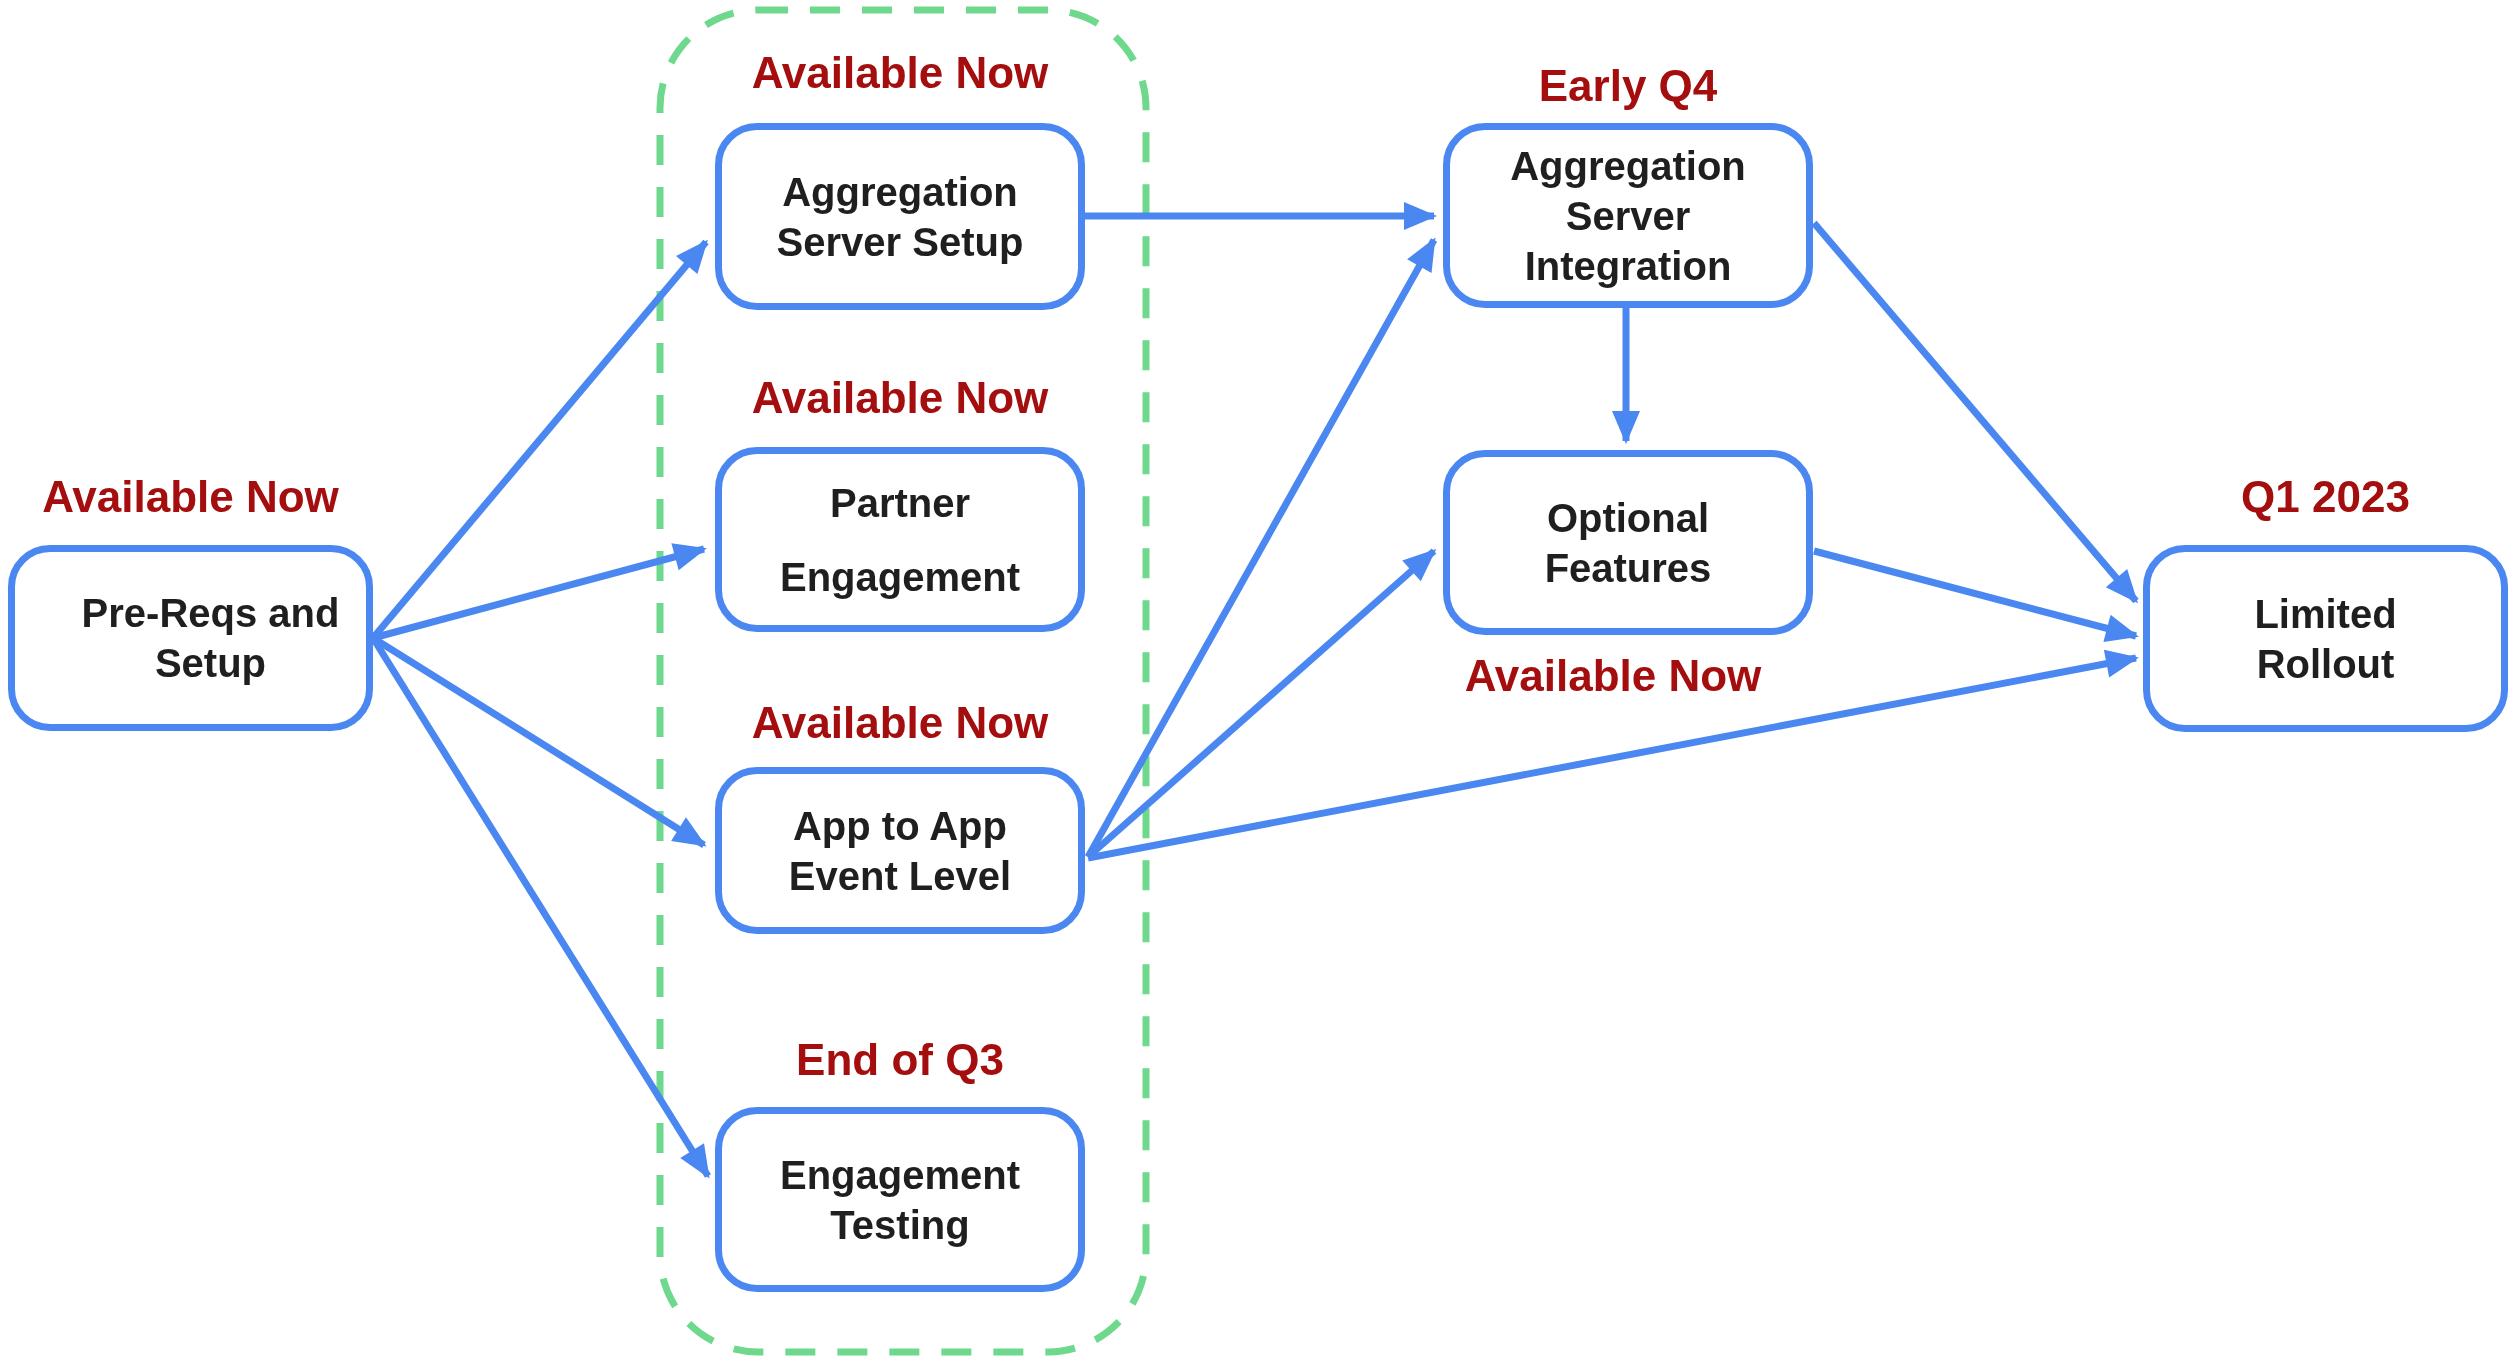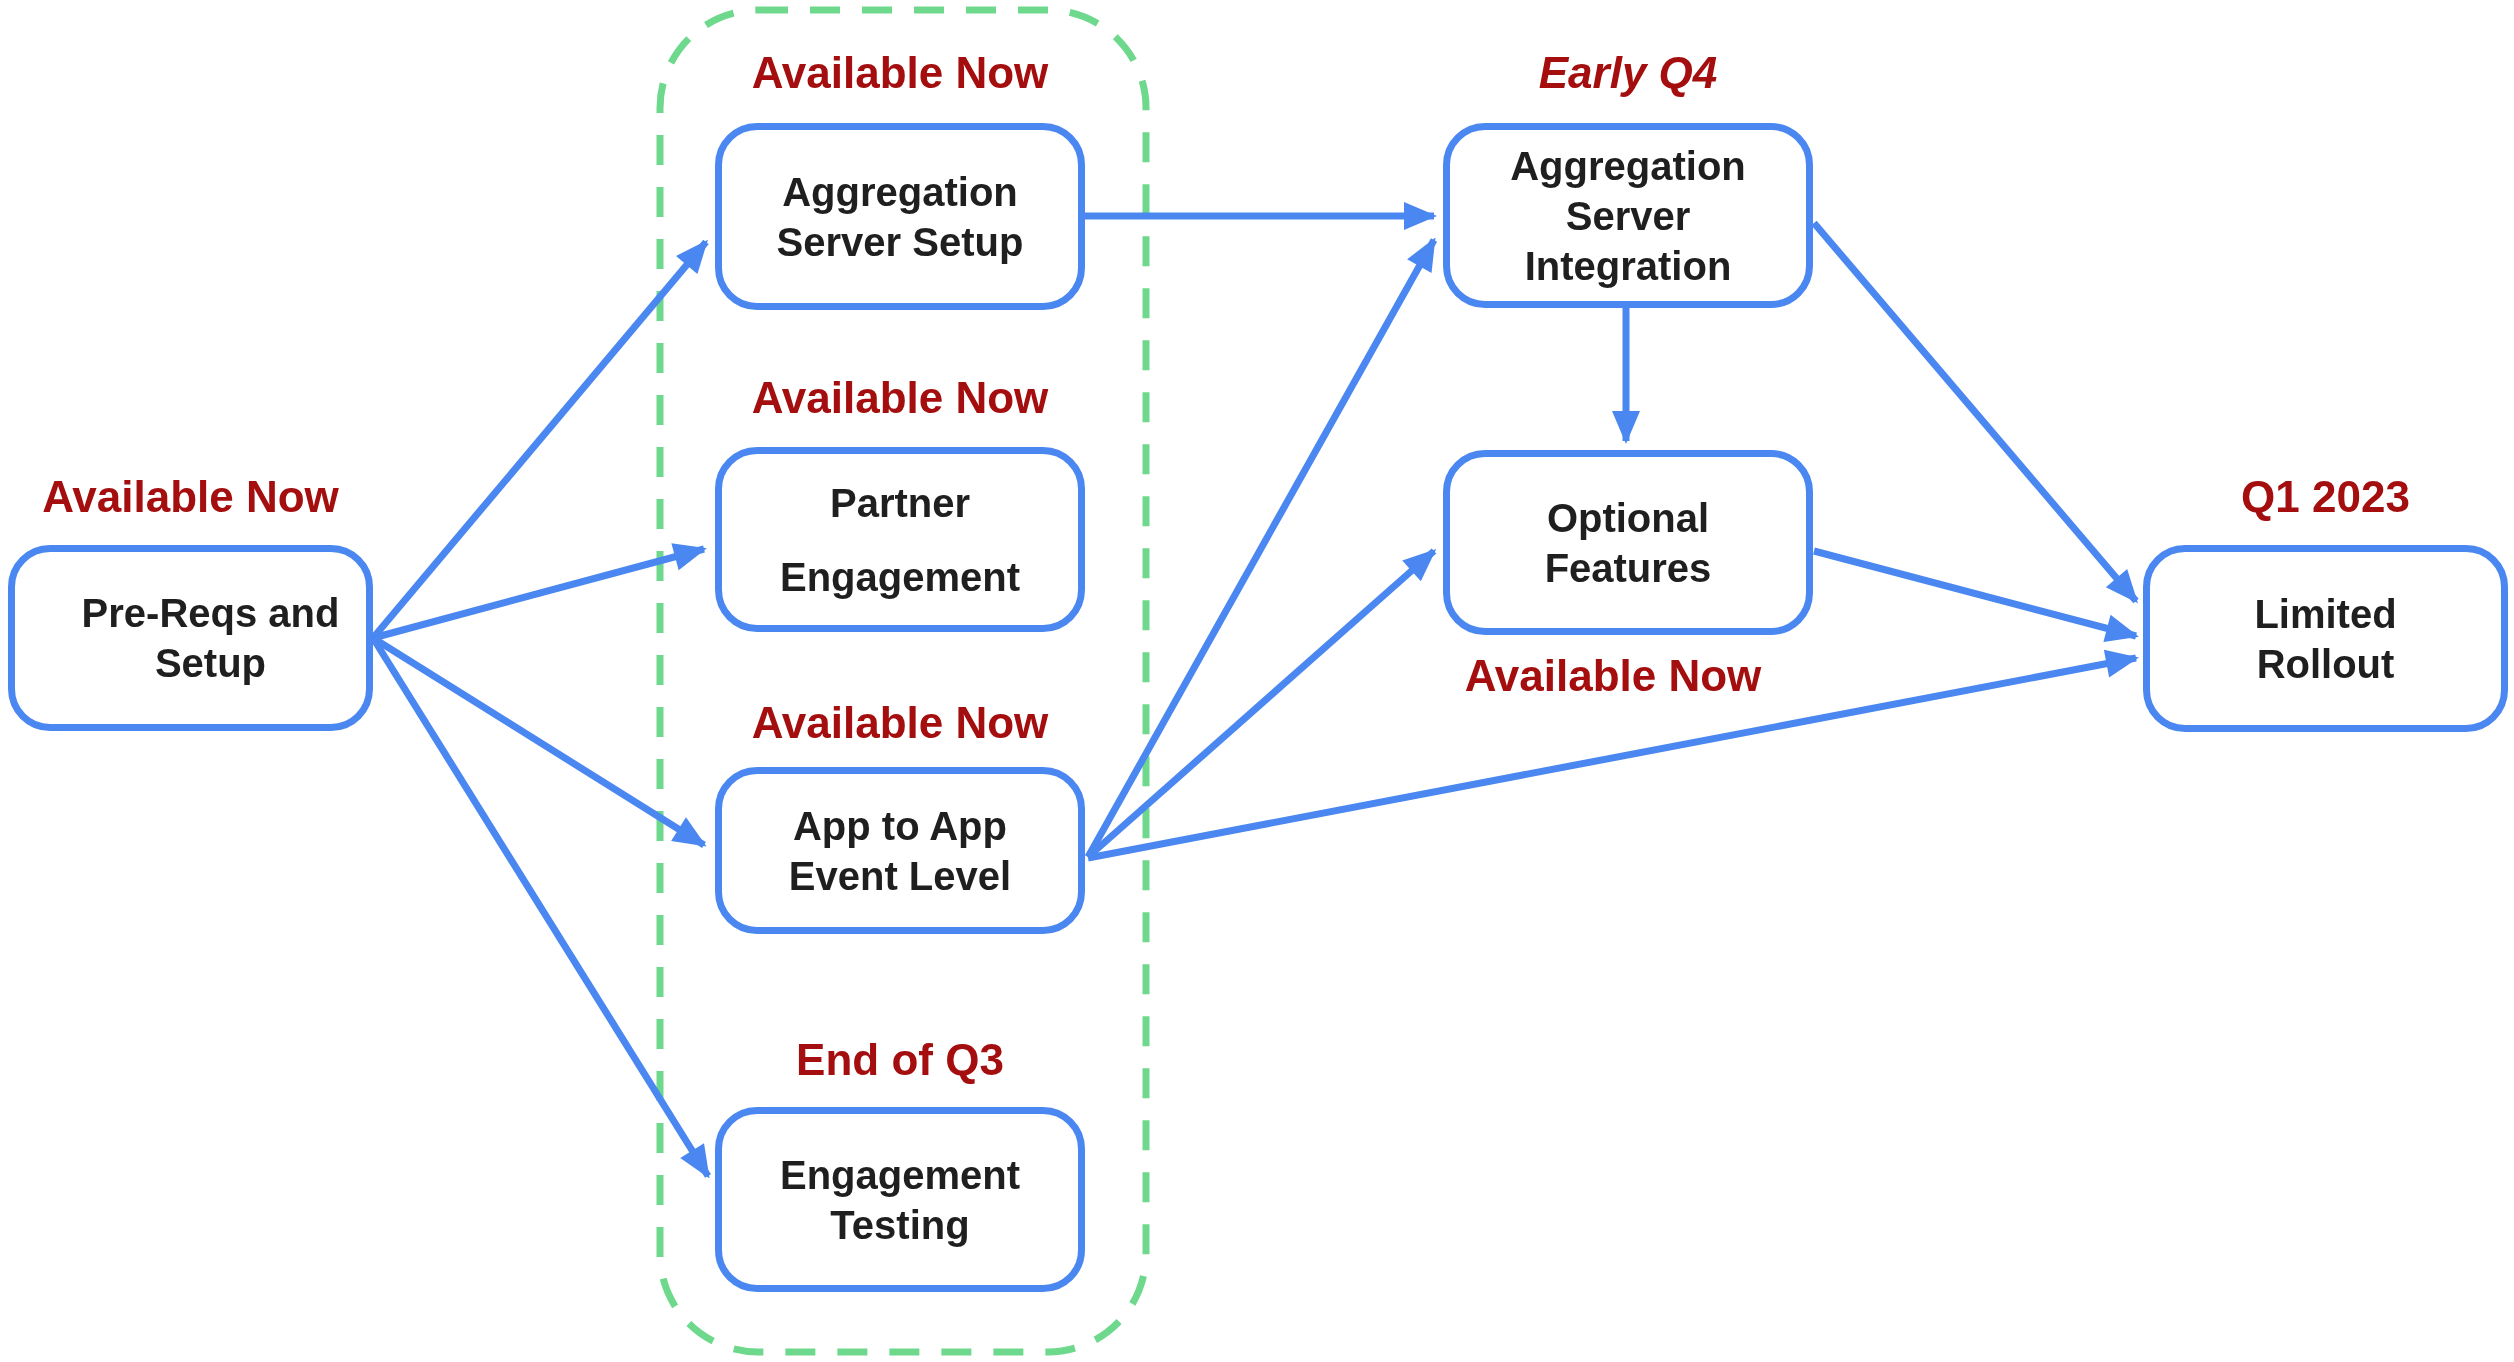--- a/index.html
+++ b/index.html
@@ -80,21 +80,21 @@
     <path class="edge" d="M 1626 308 L 1626 441" marker-end="url(#arrow)"></path>
     <path class="edge" d="M 1814 223 L 2136 601" marker-end="url(#arrow)"></path>
     <path class="edge" d="M 1814 551 L 2136 636" marker-end="url(#arrow)"></path>
   </svg>
 
   <div class="status" style="left:8px;    top:477px;  width:365px;">Available Now</div>
   <div class="status" style="left:715px;  top:53px;   width:370px;">Available Now</div>
   <div class="status" style="left:715px;  top:378px;  width:370px;">Available Now</div>
   <div class="status" style="left:715px;  top:703px;  width:370px;">Available Now</div>
   <div class="status" style="left:715px;  top:1040px; width:370px;">End of Q3</div>
-  <div class="status" style="left:1443px; top:53px;   width:370px;font-style:italic;">Early Q4</div>
+  <div class="status" style="left:1443px; top:66px;   width:370px;">Early Q4</div>
   <div class="status" style="left:1428px; top:656px;  width:370px;">Available Now</div>
   <div class="status" style="left:2143px; top:477px;  width:365px;">Q1 2023</div>
 
   <div class="node" style="left:8px; top:545px; width:365px; height:186px;padding-left:40px;">
     <span class="nl">Pre-Reqs and</span>
     <span class="nl">Setup</span>
   </div>
 
   <div class="node" style="left:715px; top:123px; width:370px; height:187px;">
     <span class="nl">Aggregation</span>

